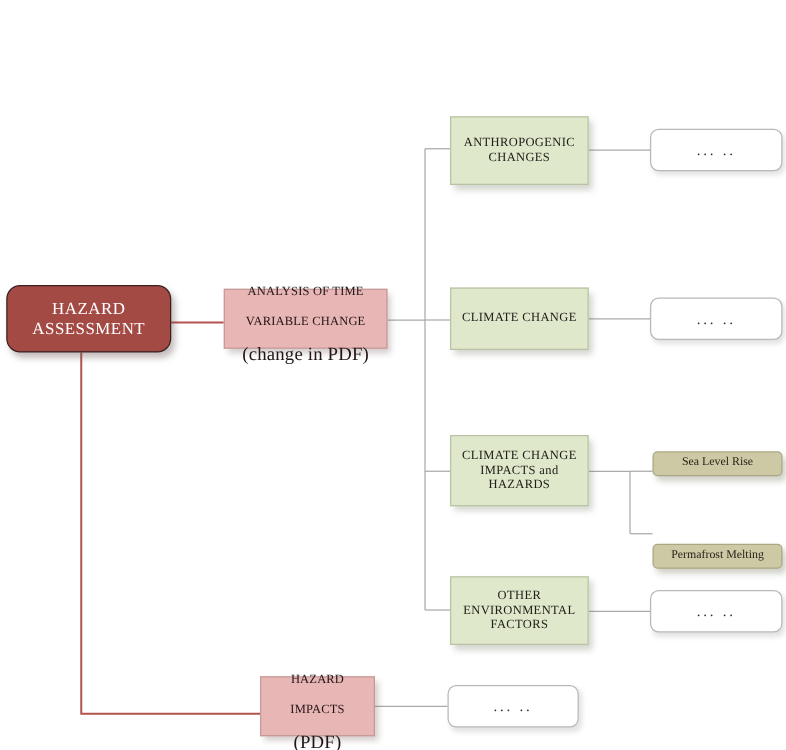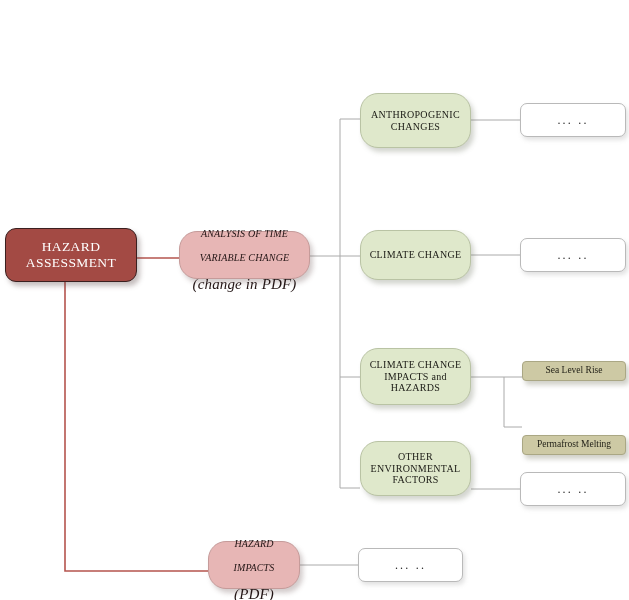--- a/index.html
+++ b/index.html
@@ -30,21 +30,21 @@
     pointer-events: none;
   }
   .node {
     position: absolute;
     box-sizing: border-box;
     display: flex;
     align-items: center;
     justify-content: center;
     text-align: center;
     line-height: 1.18;
-    border-radius: 18px;
+    border-radius: 0;
   }
   .node-text {
     display: block;
     width: 100%;
     white-space: pre-line;
     padding: 0 4px;
   }
 
   
   .node--root {
@@ -62,21 +62,20 @@
   }
 
   
   .node--pink {
     background: #e7b6b5;
     border: 1px solid #c59b9a;
     color: #231515;
     font-size: 10px;
     letter-spacing: 0.15px;
     box-shadow: 3px 4px 5px rgba(120,100,100,0.33);
-    font-style: italic;
   }
   .node--analysis {
     left: 179px;
     top: 231px;
     width: 131px;
     height: 48px;
   }
   .node--hazard-analysis {
     left: 208px;
     top: 541px;
@@ -94,21 +93,21 @@
     border: 1px solid #b9c3a4;
     color: #20201a;
     font-size: 10px;
     letter-spacing: 0.3px;
     box-shadow: 3px 4px 5px rgba(110,115,95,0.30);
     width: 111px;
   }
   .node--anthropogenic { left: 360px; top: 93px;  height: 55px; }
   .node--climate-change { left: 360px; top: 230px; height: 50px; }
   .node--cc-impacts     { left: 360px; top: 348px; height: 57px; }
-  .node--other-env      { left: 360px; top: 441px; height: 55px; align-items: center; }
+  .node--other-env      { left: 360px; top: 461px; height: 55px; align-items: center; }
 
   
   .node--tan {
     background: #cdc9a4;
     border: 1px solid #aaa784;
     color: #201f16;
     font-size: 9.5px;
     width: 104px;
     height: 20px;
     border-radius: 4px;

